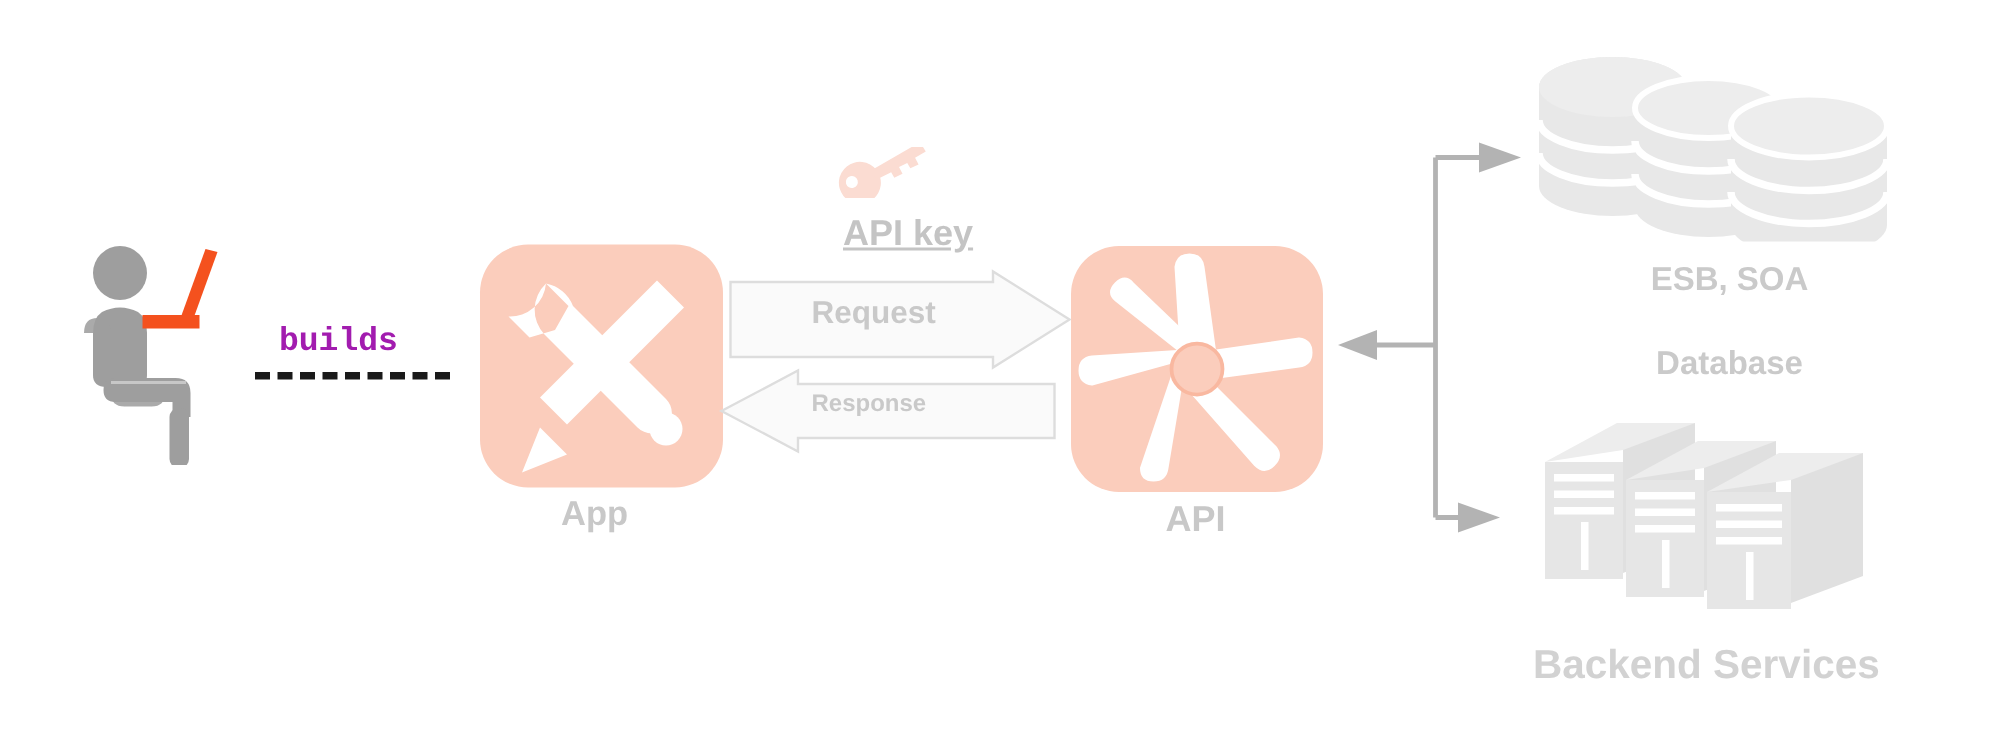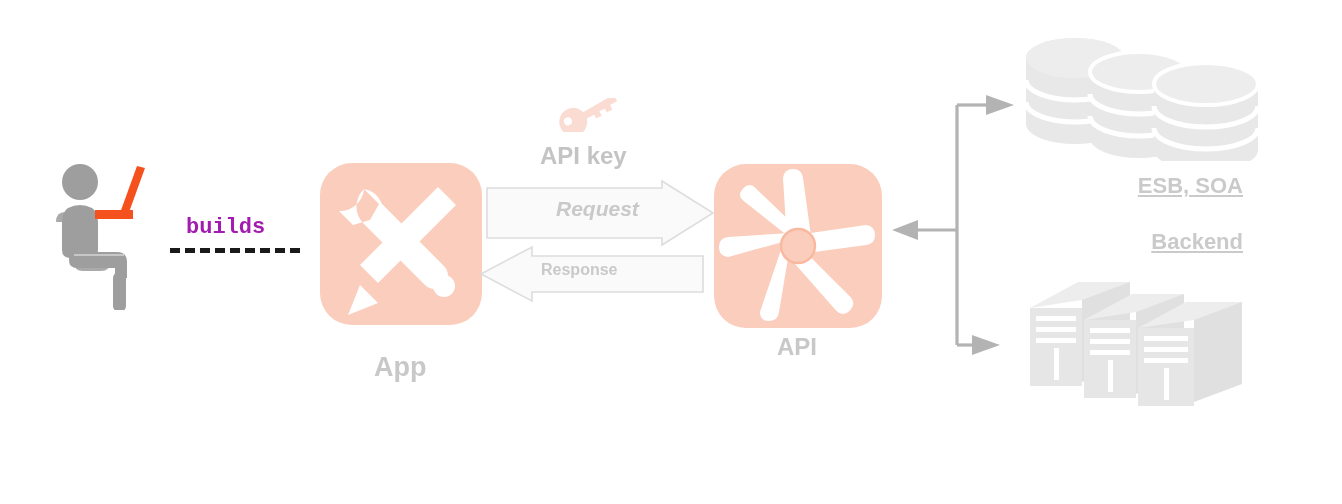--- a/index.html
+++ b/index.html
@@ -29,28 +29,28 @@
   }
   .lbl-gray {
     color: #c8c8c8;
     font-weight: bold;
     font-family: "Liberation Sans", sans-serif;
     white-space: nowrap;
   }
 
   #label-app-developer { left: 18px; top: 324px; font-size: 23px; letter-spacing: 0px; }
   #label-builds { left: 186px; top: 215px; font-size: 22px; }
-  #label-app { left: 374px; top: 352px; font-size: 27px; text-align: right; }
+  #label-app { left: 374px; top: 329px; font-size: 23px; text-align: right; }
   #label-api { left: 777px; top: 333px; font-size: 24px; }
-  #label-api-key { left: 540px; top: 142px; font-size: 24px; color: #c4c4c4; }
-  #label-request { left: 556px; top: 197px; font-size: 21px; color: #c9c9c9; font-style: italic; }
+  #label-api-key { left: 562px; top: 142px; font-size: 24px; color: #c4c4c4; text-decoration: underline; }
+  #label-request { left: 541px; top: 197px; font-size: 21px; color: #c9c9c9; }
   #label-response { left: 541px; top: 261px; font-size: 16px; color: #c9c9c9; }
   #label-backend-block {
     left: 1063px; top: 172px; font-size: 22px; color: #cacaca;
-    text-align: right; line-height: 28px; white-space: normal; width: 180px; text-decoration: underline;
+    text-align: center; line-height: 28px; white-space: normal; width: 180px;
   }
   #label-backend-services { left: 1022px; top: 428px; font-size: 27px; color: #d2d2d2; }
 
   
   #builds-dash {
     left: 170px; top: 248px; width: 130px; height: 0;
     border-top: 5px dashed #1a1a1a;
   }
 
   
@@ -208,21 +208,21 @@
           <path d="M 134 70 a 52 21 0 0 0 104 0" fill="none" stroke="#ffffff" stroke-width="5"></path>
           <path d="M 134 92 a 52 21 0 0 0 104 0" fill="none" stroke="#ffffff" stroke-width="5"></path>
         </g>
       </g>
     </svg>
   </div>
 
   <div class="abs lbl-gray" id="label-backend-block">
     <span>ESB, SOA</span><br>
     <br>
-    <span>Backend</span>
+    <span>Database</span>
   </div>
 
   <div class="abs" id="server-racks" style="left:1026px; top:278px; width:230px; height:130px;">
     <svg class="icon-svg" width="230" height="130" viewBox="0 0 230 130">
       <g>
 
         <polygon points="4,30 52,4 104,4 104,22 56,22" fill="#ededed"></polygon>
         <rect x="4" y="30" width="52" height="78" fill="#e6e6e6"></rect>
         <polygon points="56,22 104,4 104,86 56,104" fill="#e0e0e0"></polygon>
         <g fill="#ffffff">
@@ -248,14 +248,15 @@
         <g fill="#ffffff">
           <rect x="118" y="58" width="44" height="5"></rect>
           <rect x="118" y="69" width="44" height="5"></rect>
           <rect x="118" y="80" width="44" height="5"></rect>
           <rect x="138" y="90" width="5" height="32"></rect>
         </g>
       </g>
     </svg>
   </div>
 
+  <div class="abs lbl-gray" id="label-backend-services">Backend Services</div>
 
 </div>
 
 </body></html>

